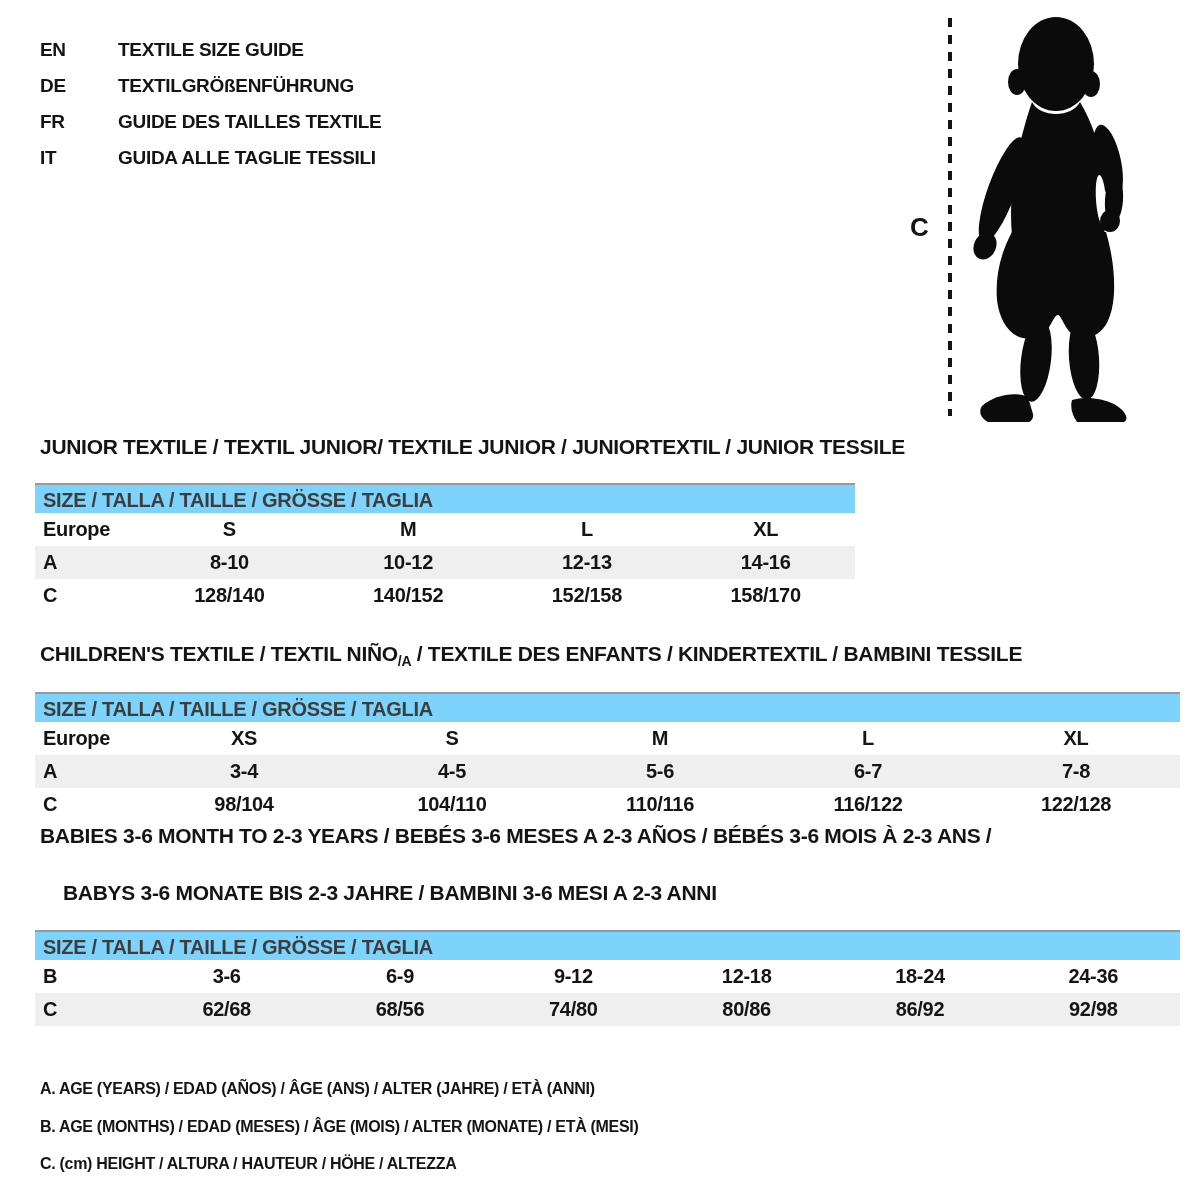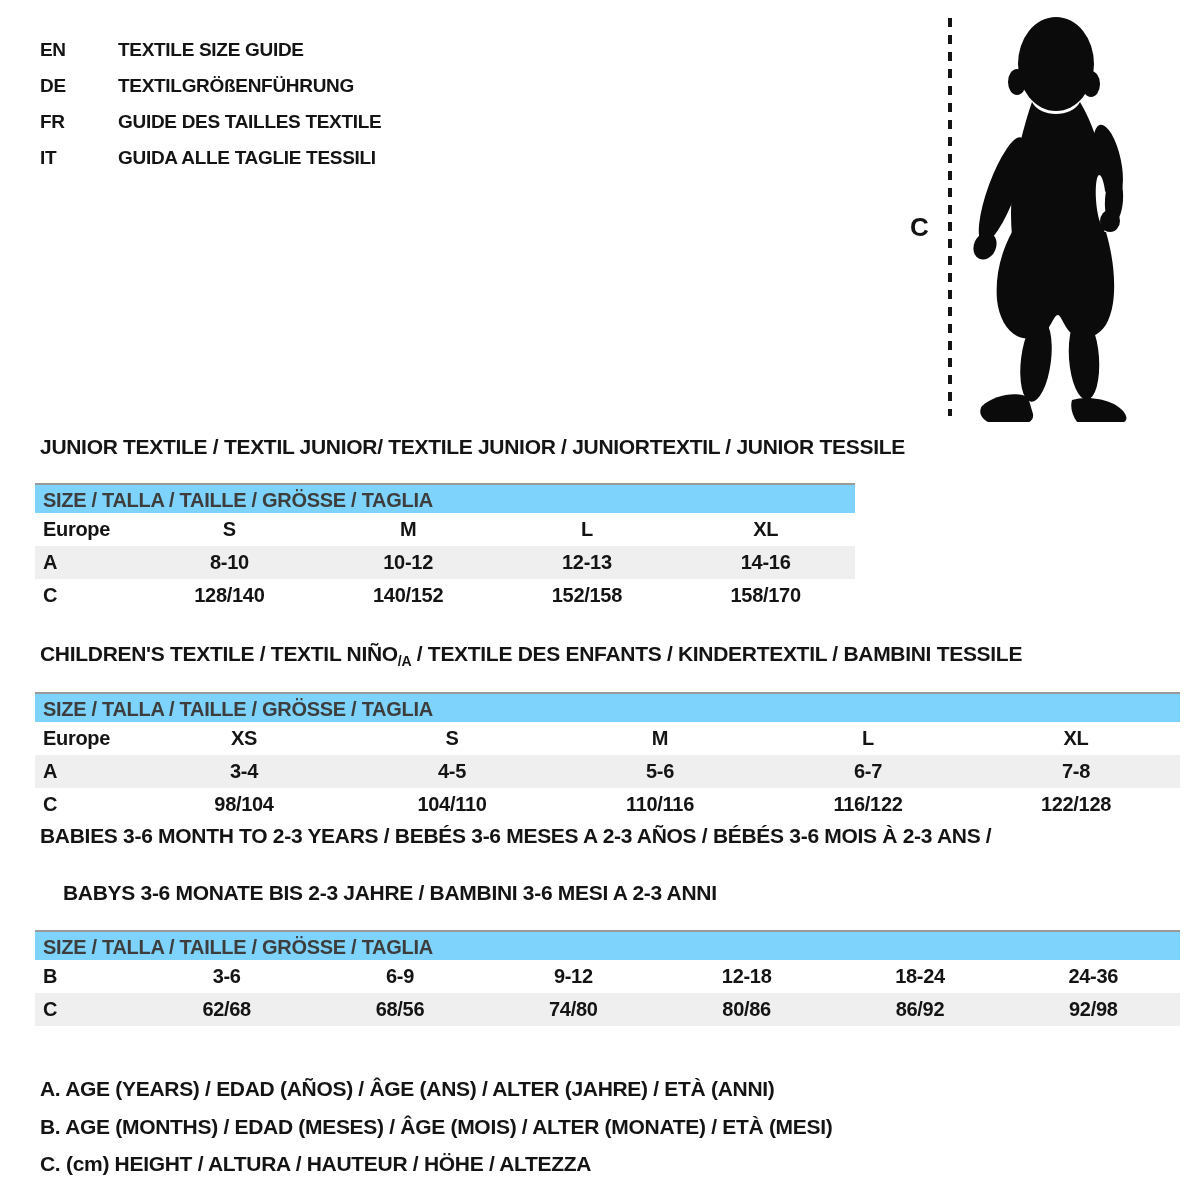--- a/index.html
+++ b/index.html
@@ -27,21 +27,21 @@
   .size-table{position:absolute;left:35px;}
   .band{
     height:30px;line-height:30px;background:#7dd3fc;border-top:2px solid #9a9a9a;
     color:#3d3d3d;font-size:20px;padding-left:8px;box-sizing:border-box;
   }
   .trow{display:flex;height:33px;line-height:33px;font-size:20px;}
   .trow.stripe{background:#efefef;}
   .rlabel{flex:0 0 105px;padding-left:8px;box-sizing:border-box;}
   .cell{flex:1;text-align:center;}
   
-  .legend{position:absolute;left:40px;top:1070px;font-size:21px;line-height:37.5px;}
+  .legend{position:absolute;left:40px;top:1070px;font-size:16px;line-height:37.5px;}
   .legend div{white-space:nowrap;}
 </style>
 </head>
 <body>
 
 <div class="page">
 
   <div class="lang-block">
     <div class="lang-row">
       <span class="lang-code">EN</span>

